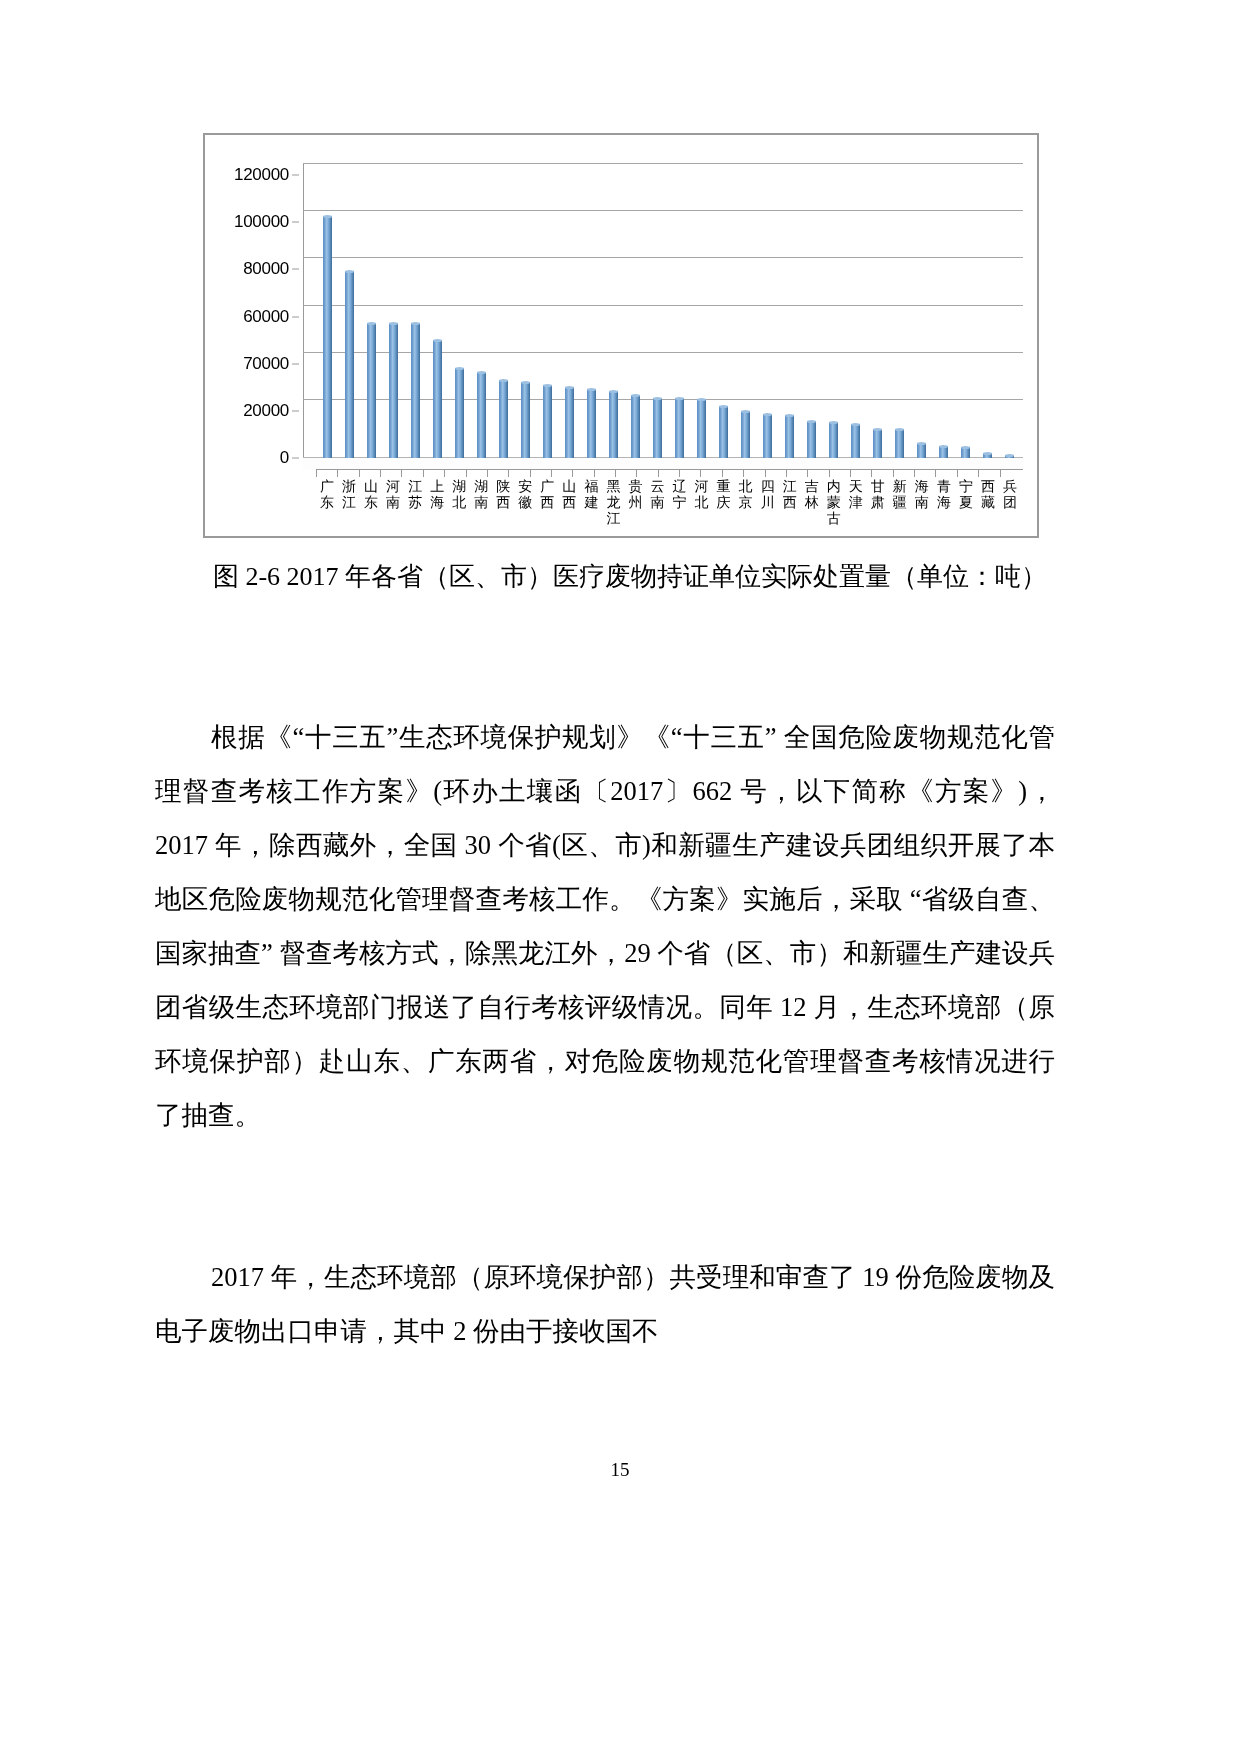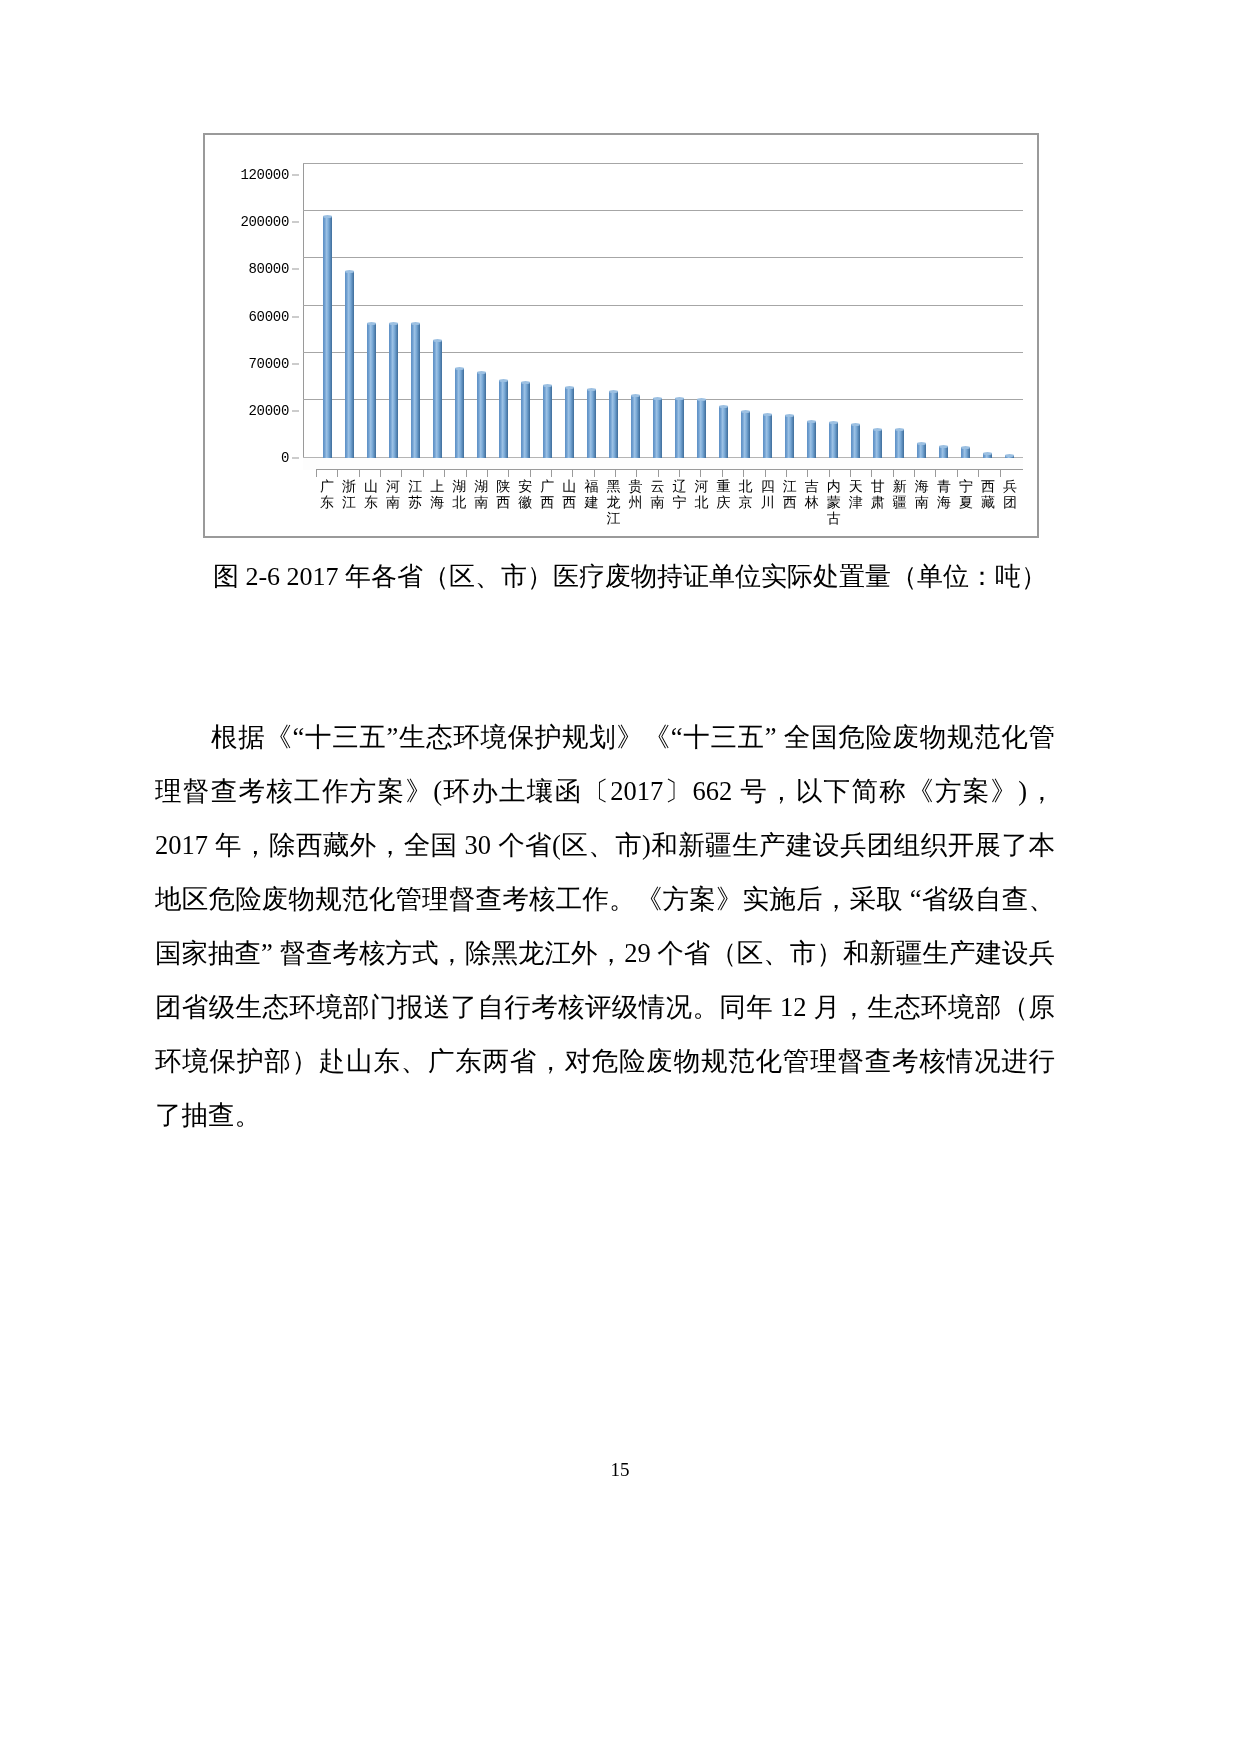--- a/index.html
+++ b/index.html
@@ -55,22 +55,22 @@
     position: absolute;
     left: 8px;
     top: 34px;
     width: 86px;
     height: 301px;
   }
   .ytick-label {
     position: absolute;
     right: 10px;
     transform: translateY(-50%);
-    font-size: 14px;
-    font-family: Liberation Mono, monospace;
+    font-size: 17px;
+    font-family: Liberation Sans, sans-serif;
     white-space: nowrap;
     letter-spacing: -0.3px;
     margin-left: 44px;
   }
   .ytick-mark {
     position: absolute;
     right: 0px;
     width: 7px;
     height: 1px;
     background: #9a9a9a;
@@ -269,21 +269,21 @@
           <div class="ytick-label" style="top: 289px;">0</div>
           <div class="ytick-mark" style="top: 289px;"></div>
           <div class="ytick-label" style="top: 241.833px;">20000</div>
           <div class="ytick-mark" style="top: 241.833px;"></div>
           <div class="ytick-label" style="top: 194.667px;">70000</div>
           <div class="ytick-mark" style="top: 194.667px;"></div>
           <div class="ytick-label" style="top: 147.5px;">60000</div>
           <div class="ytick-mark" style="top: 147.5px;"></div>
           <div class="ytick-label" style="top: 100.333px;">80000</div>
           <div class="ytick-mark" style="top: 100.333px;"></div>
-          <div class="ytick-label" style="top: 53.1667px;">200000</div>
+          <div class="ytick-label" style="top: 53.1667px;">100000</div>
           <div class="ytick-mark" style="top: 53.1667px;"></div>
           <div class="ytick-label" style="top: 6px;">120000</div>
           <div class="ytick-mark" style="top: 6px;"></div>
         </div>
 
       <div class="plot">
         <div class="wall">
           <div class="axis-left"></div>
           <div class="axis-left-3d"></div>
           <div class="axis-bottom-back"></div>
@@ -467,15 +467,16 @@
         </div>
     </div>
   </div>
 
   <div class="caption">图 2-6 2017 年各省（区、市）医疗废物持证单位实际处置量（单位：吨）</div>
 
 
   <div class="para" style="top:710px;">根据《“十三五”生态环境保护规划》《“十三五” 全国危险废物规范化管理督查考核工作方案》(环办土壤函〔2017〕662 号，以下简称《方案》)，2017 年，除西藏外，全国 30 个省(区、市)和新疆生产建设兵团组织开展了本地区危险废物规范化管理督查考核工作。《方案》实施后，采取 “省级自查、国家抽查” 督查考核方式，除黑龙江外，29 个省（区、市）和新疆生产建设兵团省级生态环境部门报送了自行考核评级情况。同年 12 月，生态环境部（原环境保护部）赴山东、广东两省，对危险废物规范化管理督查考核情况进行了抽查。</div>
 
 
+  <div class="para" style="top:1250px;">2017 年，生态环境部（原环境保护部）共受理和审查了 19 份危险废物及电子废物出口申请，其中 2 份由于接收国不</div>
 
   <div class="pagenum">15</div>
 </div>
 
 </body></html>

